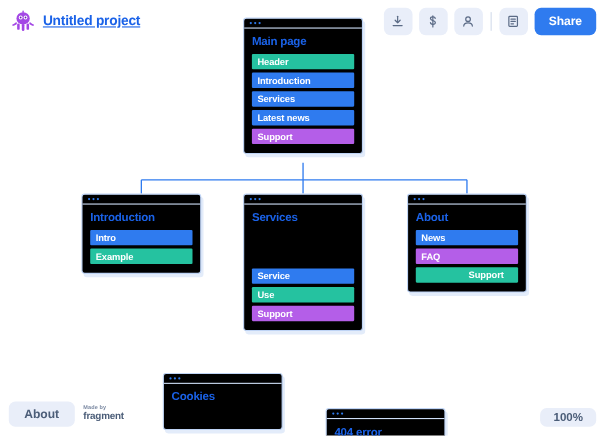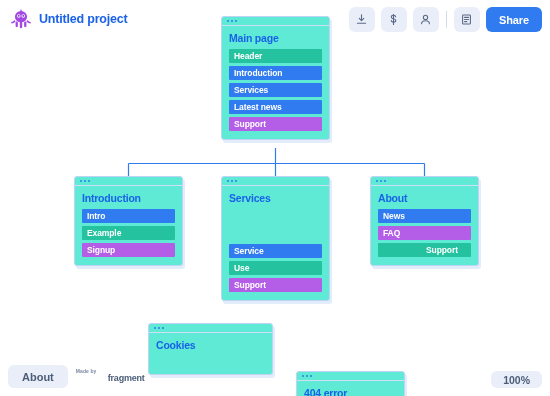--- a/index.html
+++ b/index.html
@@ -36,20 +36,21 @@
     width: 22px;
     height: 22px;
     display: block;
   }
   .project-title {
     font-size: 12.5px;
     font-weight: bold;
     color: #1a62e8;
     letter-spacing: -0.2px;
     white-space: nowrap;
+    text-decoration: underline;
   }
 
   .tools {
     position: absolute;
     right: 8px;
     top: 7px;
     display: flex;
     align-items: center;
     gap: 6px;
   }
@@ -99,21 +100,21 @@
     position: absolute;
     top: 0; left: 0;
     width: 550px;
     height: 396px;
     pointer-events: none;
   }
 
   
   .card {
     position: absolute;
-    background: #5eead4;
+    background: #000000;
     border: 1px solid #bfd4f5;
     border-radius: 3px;
     box-sizing: border-box;
     box-shadow: 2px 3px 0 0 #e3ecfa;
   }
   .card-chrome {
     height: 9px;
     border-bottom: 1px solid #cfdff8;
     display: flex;
     align-items: center;
@@ -186,21 +187,20 @@
     font-weight: bold;
     display: block;
     letter-spacing: 0.1px;
   }
   .madeby-name {
     font-size: 9px;
     color: #4b5d78;
     font-weight: bold;
     display: block;
     letter-spacing: -0.2px;
-    margin-left: 32px;
   }
   .zoom-badge {
     position: absolute;
     right: 8px;
     bottom: 8px;
     height: 17px;
     padding: 0 12px;
     border-radius: 6px;
     background: #e9eef9;
     color: #4b5d78;
@@ -245,21 +245,20 @@
       <div class="card" style="left: 74px; top: 176px; width: 109px;">
         <div class="card-chrome">
           <span class="dot"></span>
           <span class="dot"></span>
           <span class="dot"></span>
         </div>
         <div class="card-body">
           <div class="card-title">Introduction</div>
           <div class="row" style="background: rgb(47, 123, 239);">Intro</div>
           <div class="row" style="background: rgb(37, 194, 160);">Example</div>
-          <div class="row" style="background: rgb(180, 94, 232);">Signup</div>
         </div>
       </div>
       <div class="card" style="left: 221px; top: 176px; width: 109px;">
         <div class="card-chrome">
           <span class="dot"></span>
           <span class="dot"></span>
           <span class="dot"></span>
         </div>
         <div class="card-body">
           <div class="card-title">Services</div>
@@ -274,21 +273,21 @@
           <span class="dot"></span>
           <span class="dot"></span>
         </div>
         <div class="card-body">
           <div class="card-title">About</div>
           <div class="row" style="background: rgb(47, 123, 239);">News</div>
           <div class="row" style="background: rgb(180, 94, 232);">FAQ</div>
           <div class="row" style="background: rgb(37, 194, 160); padding-left: 48px;">Support</div>
         </div>
       </div>
-      <div class="card" style="left: 148px; top: 323px; width: 125px; height: 52px;">
+      <div class="card" style="left: 148px; top: 339px; width: 109px; height: 52px;">
         <div class="card-chrome">
           <span class="dot"></span>
           <span class="dot"></span>
           <span class="dot"></span>
         </div>
         <div class="card-body">
           <div class="card-title">Cookies</div>
         </div>
       </div>
       <div class="card" style="left: 296px; top: 323px; width: 109px; height: 59px; margin-top: 48px;">

